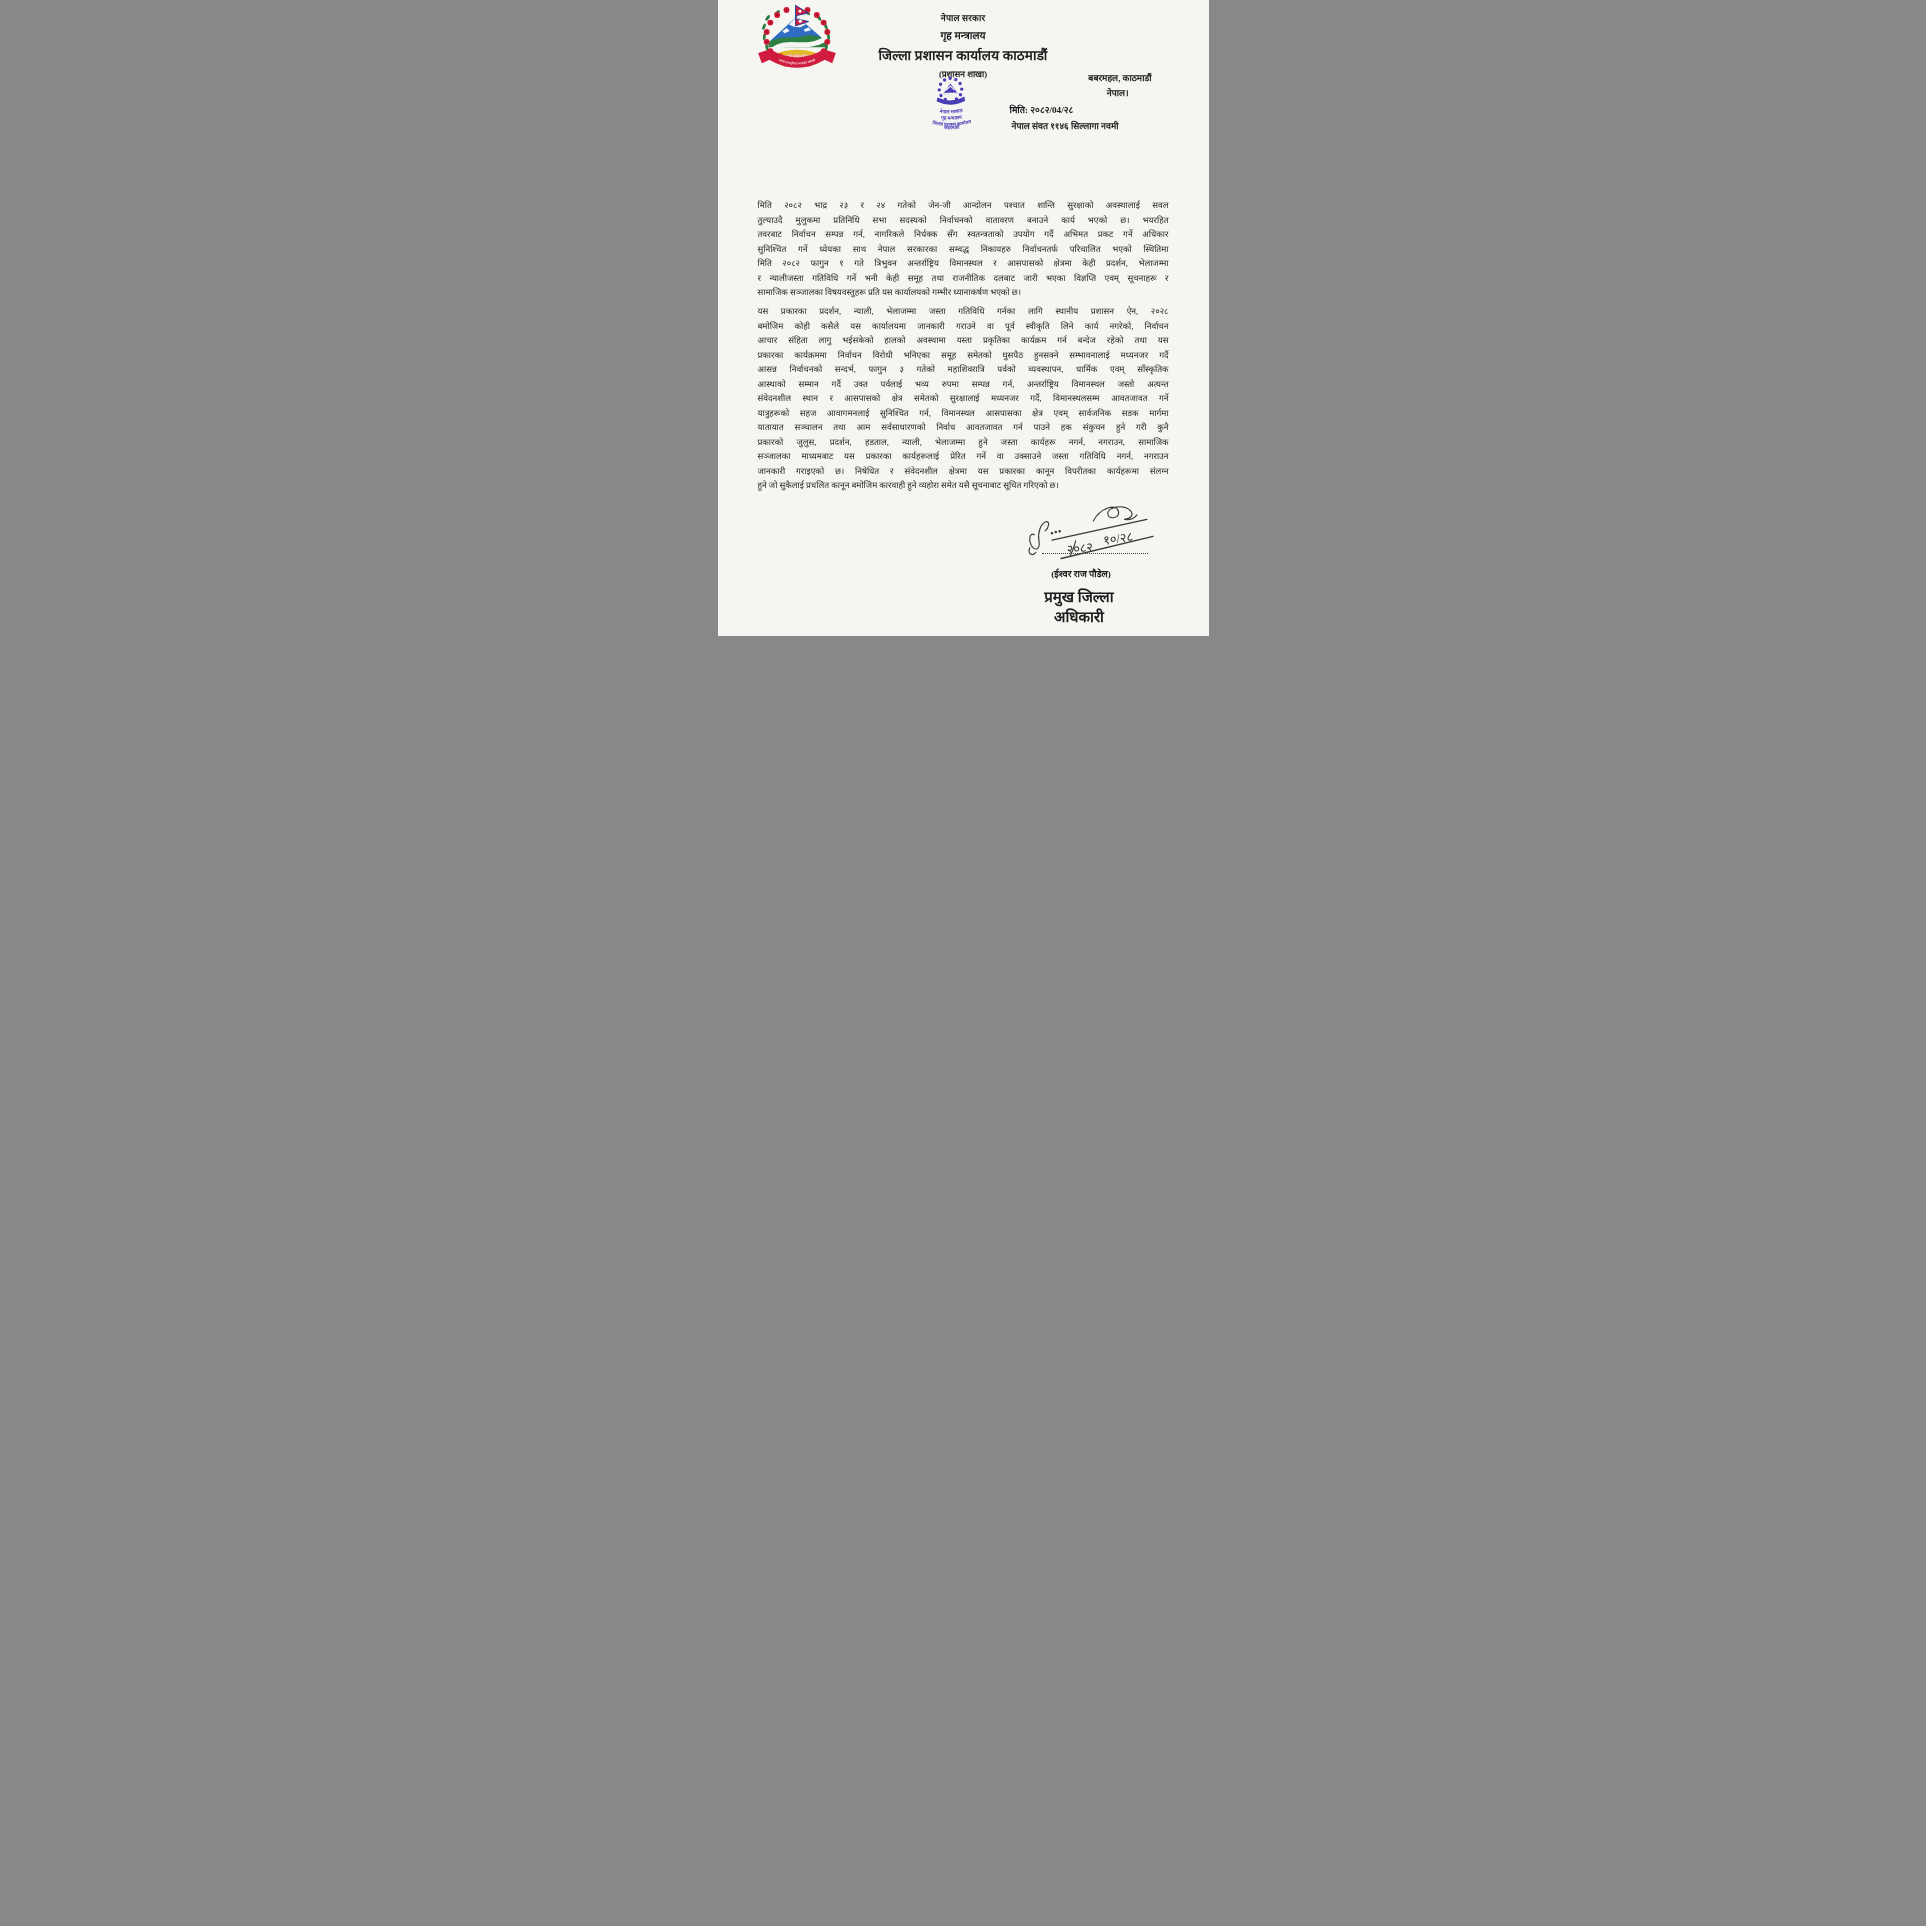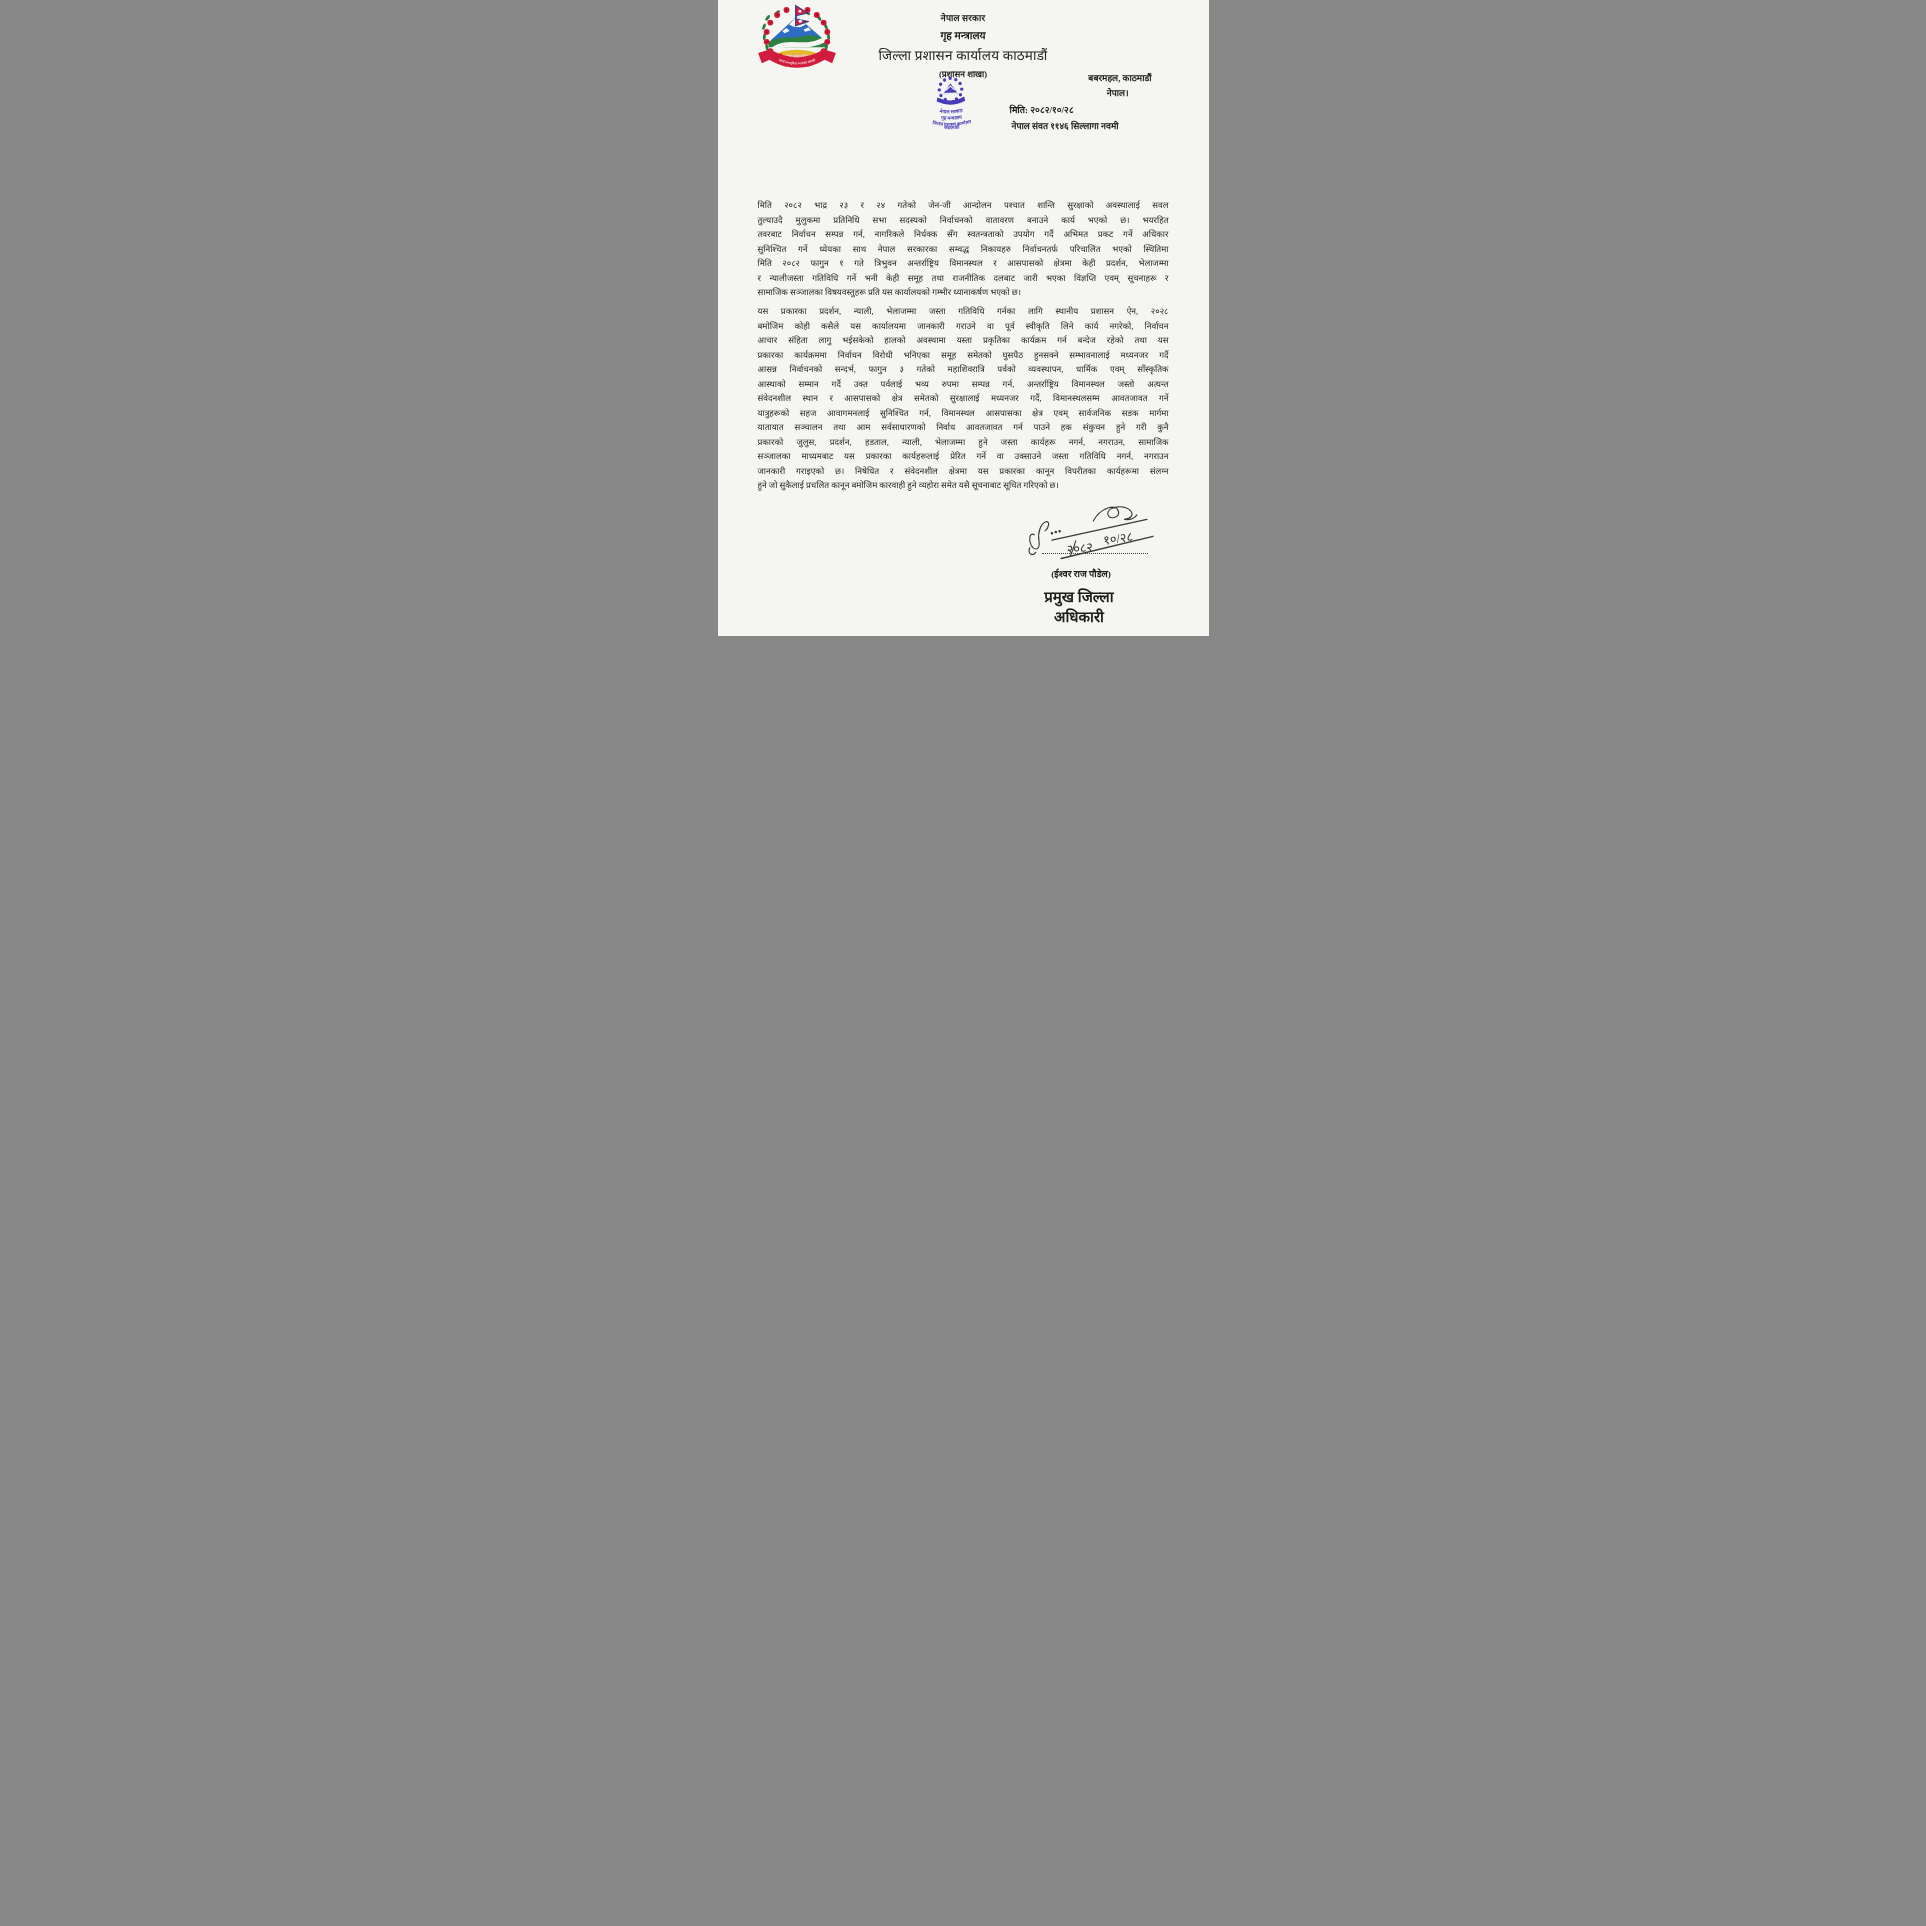--- a/index.html
+++ b/index.html
@@ -9,21 +9,21 @@
     margin:0 auto;
     background:#f5f5f2;
     font-family:"Liberation Serif","DejaVu Serif",serif;
     color:#1e1e1e;
     overflow:hidden;
   }
   
   .hdr{position:absolute;top:10.8px;left:0;width:100%;text-align:center;}
   .hdr .gov{font-size:8.9px;font-weight:600;letter-spacing:0.2px;}
   .hdr .min{font-size:10.4px;font-weight:600;margin-top:4.2px;}
-  .hdr .off{font-size:13.5px;font-weight:400;margin-top:3.9px;letter-spacing:0.2px;}
+  .hdr .off{font-size:13.5px;font-weight:700;margin-top:3.9px;letter-spacing:0.2px;}
   .branch{position:absolute;top:68px;left:0;width:100%;text-align:center;font-size:8.5px;font-weight:600;}
   .emblem{position:absolute;left:35px;top:3.1px;width:88px;height:70px;}
   .stamp{position:absolute;left:203px;top:74px;width:60px;height:58px;opacity:.92;transform:rotate(-2deg);}
   .addr{position:absolute;top:0;left:0;width:100%;height:139px;font-size:8.9px;}
   .addr .a1{position:absolute;top:71px;right:57px;font-weight:600;}
   .addr .a2{position:absolute;top:86px;right:80px;font-weight:600;}
   .addr .a3{position:absolute;top:103px;left:292px;font-size:9.2px;font-weight:600;}
   .addr .a4{position:absolute;top:119px;left:294px;font-weight:600;}
   
   .title{position:absolute;top:148px;left:0;width:100%;text-align:center;}
@@ -173,21 +173,21 @@
       <text font-size="13"><textPath href="#st1" startOffset="50%" text-anchor="middle">नेपाल सरकार</textPath></text>
       <text font-size="13"><textPath href="#st2" startOffset="50%" text-anchor="middle">गृह मन्त्रालय</textPath></text>
       <text font-size="12"><textPath href="#st3" startOffset="50%" text-anchor="middle">जिल्ला प्रशासन कार्यालय</textPath></text>
       <text font-size="13"><textPath href="#st4" startOffset="50%" text-anchor="middle">काठमाडौं</textPath></text>
     </g>
   </svg>
 
   <div class="addr">
     <div class="a1">बबरमहल, काठमाडौं</div>
     <div class="a2">नेपाल।</div>
-    <div class="a3">मिति: २०८२/१०/२८</div>
+    <div class="a3">मिति: २०८२/04/२८</div>
     <div class="a4">नेपाल संवत ११४६ सिल्लागा नवमी</div>
   </div>
 
 
   <div class="para para1">
       <div class="jline">मिति २०८२ भाद्र २३ र २४ गतेको जेन-जी आन्दोलन पश्चात शान्ति सुरक्षाको अवस्थालाई सवल</div>
       <div class="jline">तुल्याउदै मुलुकमा प्रतिनिधि सभा सदस्यको निर्वाचनको वातावरण बनाउने कार्य भएको छ।  भयरहित</div>
       <div class="jline">तवरबाट निर्वाचन सम्पन्न गर्न, नागरिकले निर्धक्क सँग स्वतन्त्रताको उपयोग गर्दै अभिमत प्रकट गर्ने अधिकार</div>
       <div class="jline">सुनिश्चित गर्ने ध्येयका साथ नेपाल सरकारका सम्वद्ध निकायहरु निर्वाचनतर्फ परिचालित भएको स्थितिमा</div>
       <div class="jline">मिति २०८२ फागुन १ गते त्रिभुवन अन्तर्राष्ट्रिय विमानस्थल र आसपासको क्षेत्रमा केही प्रदर्शन, भेलाजम्मा</div>

